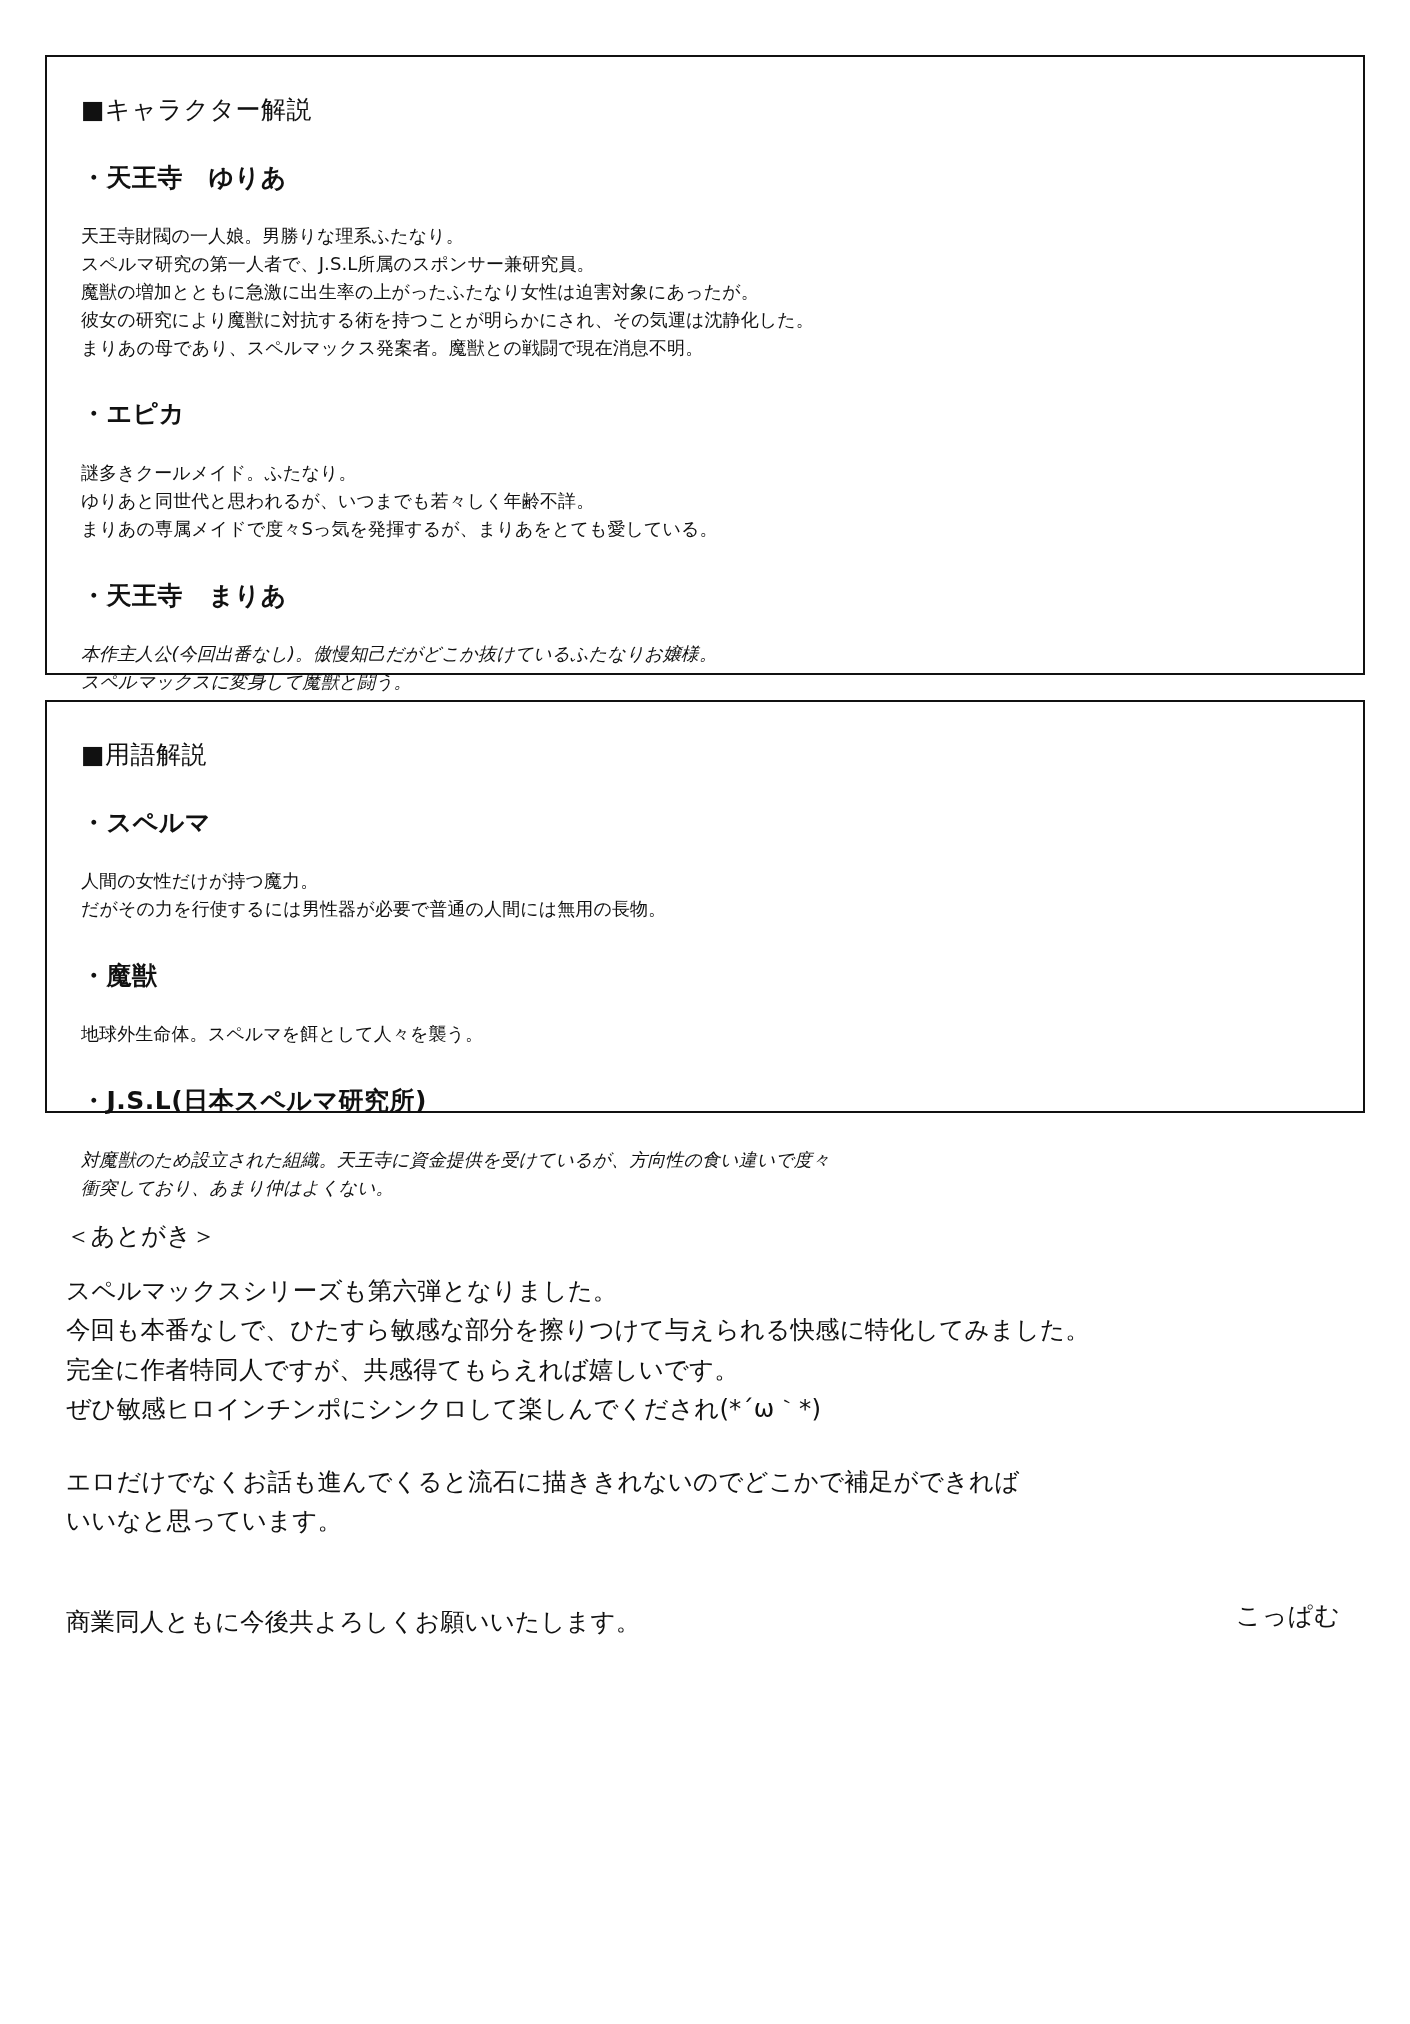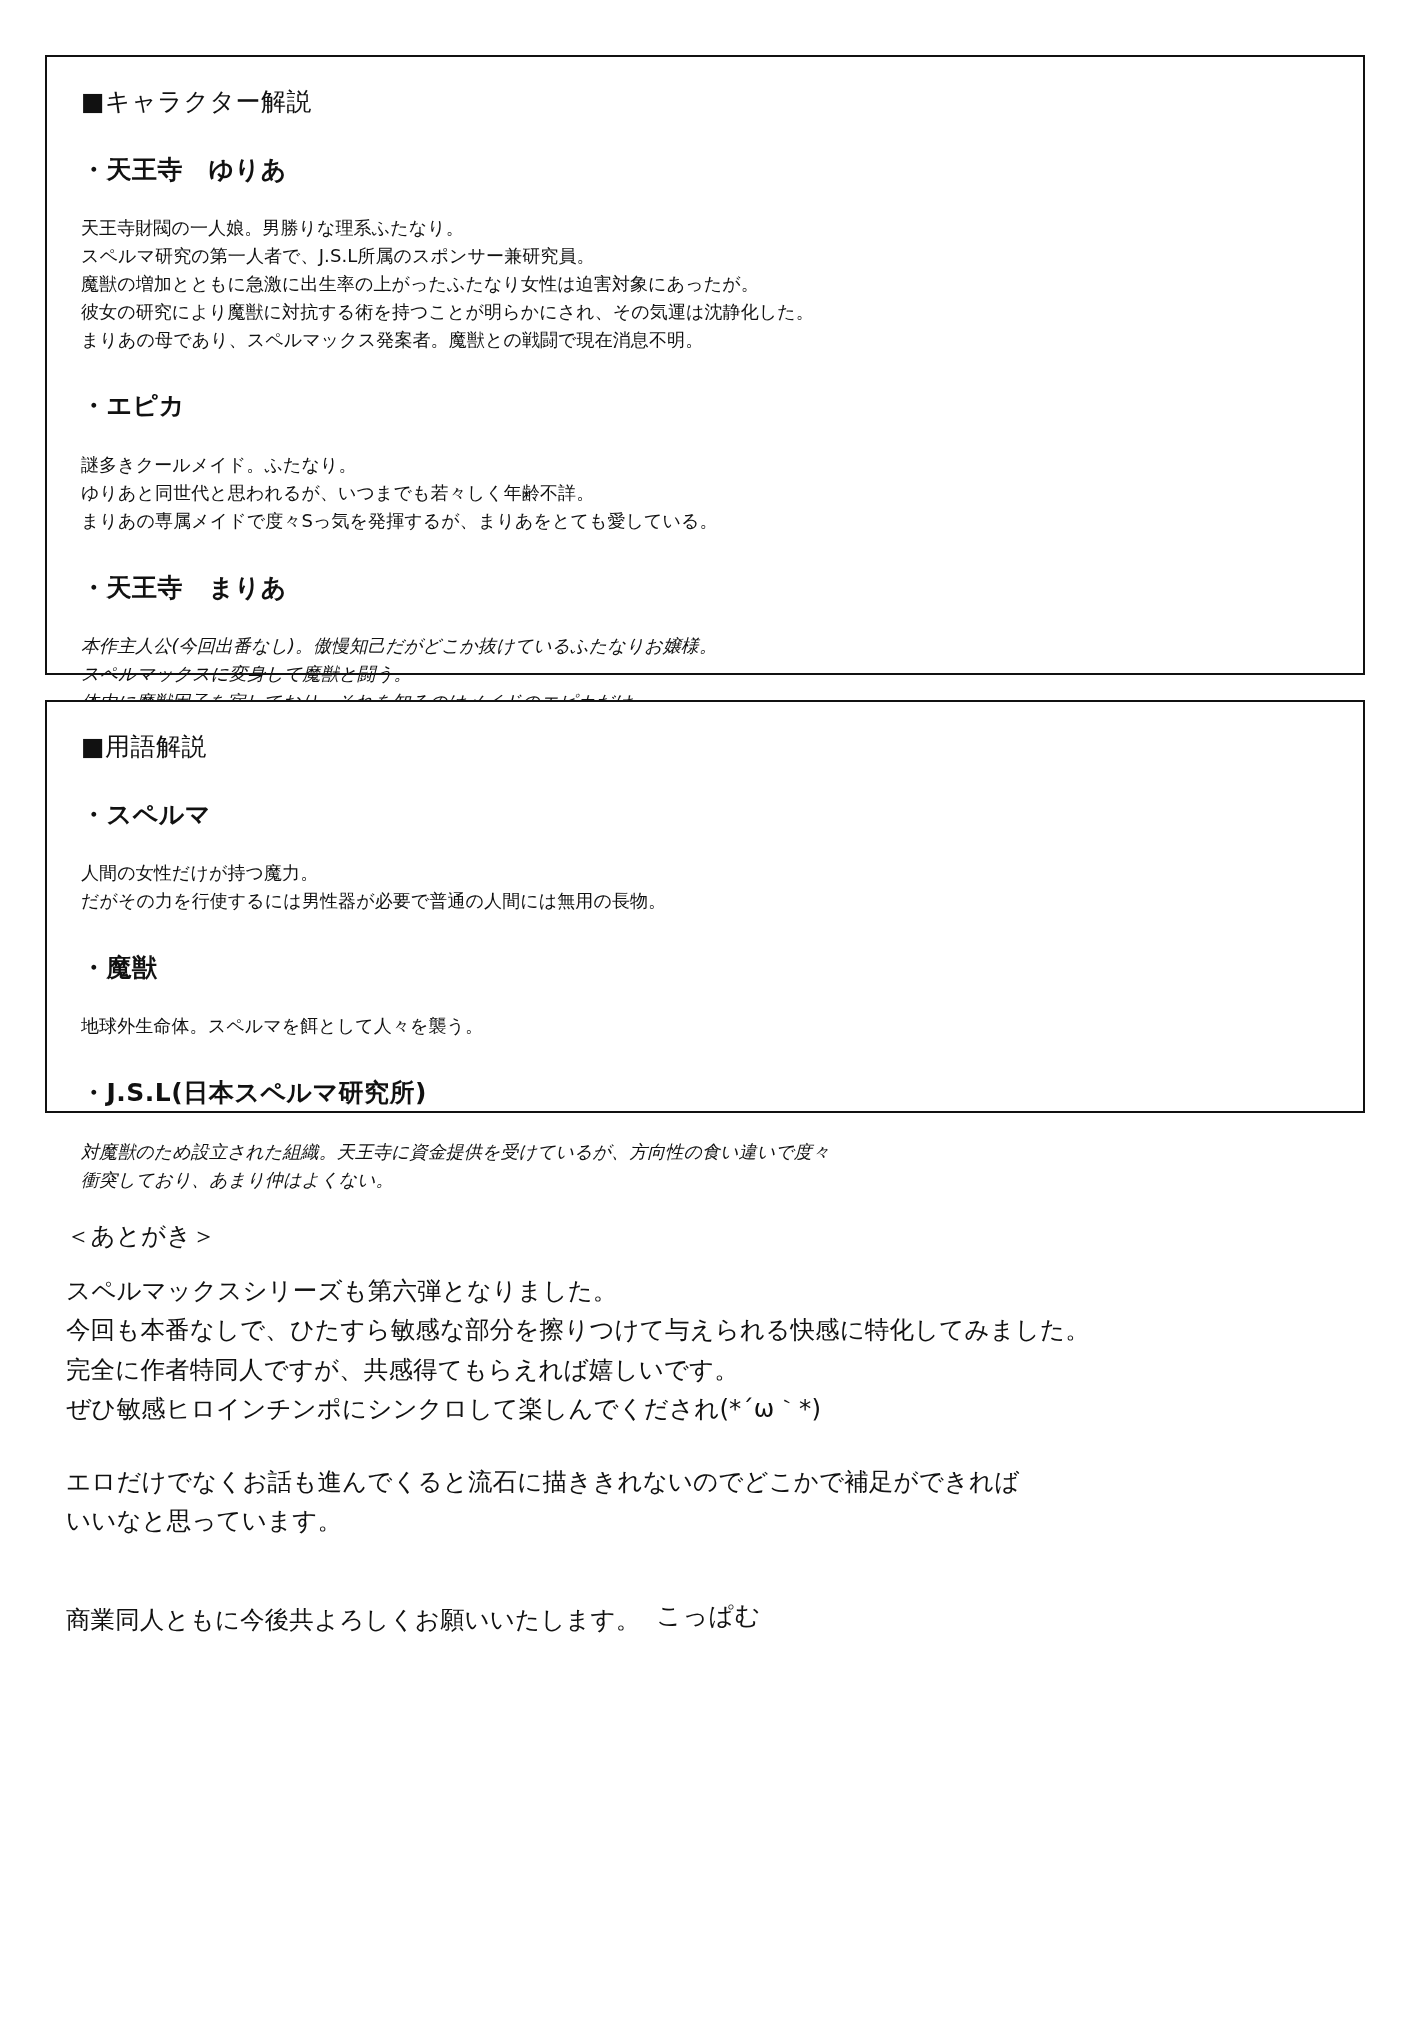--- a/index.html
+++ b/index.html
@@ -22,21 +22,21 @@
     height: 2024px;
     box-sizing: border-box;
   }
   .panel {
     position: absolute;
     border: 2px solid #111111;
     box-sizing: border-box;
     background: #ffffff;
   }
   .panel-inner {
-    padding: 26px 34px 24px 34px;
+    padding: 34px 34px 24px 34px;
   }
   .section-head {
     font-size: 25px;
     line-height: 1.5;
     letter-spacing: 0.02em;
     margin: 0 0 30px 0;
     font-weight: 500;
   }
   .entry-title {
     font-size: 25px;
@@ -78,23 +78,23 @@
     font-size: 24.5px;
     line-height: 1.6;
     letter-spacing: 0.005em;
     white-space: pre-line;
     margin: 16px;
   }
   .after-block { margin: 0 0 34px 0; }
   .after-block:last-child { margin-bottom: 0; }
   .signature-row {
     display: flex;
+    justify-content: space-between;
     align-items: flex-end;
     width: 100%;
-    font-family: Liberation Mono, monospace;
   }
   .signature {
     font-size: 25px;
     letter-spacing: 0.02em;
     padding-right: 40px;
   }
 </style>
 </head>
 <body>
 

